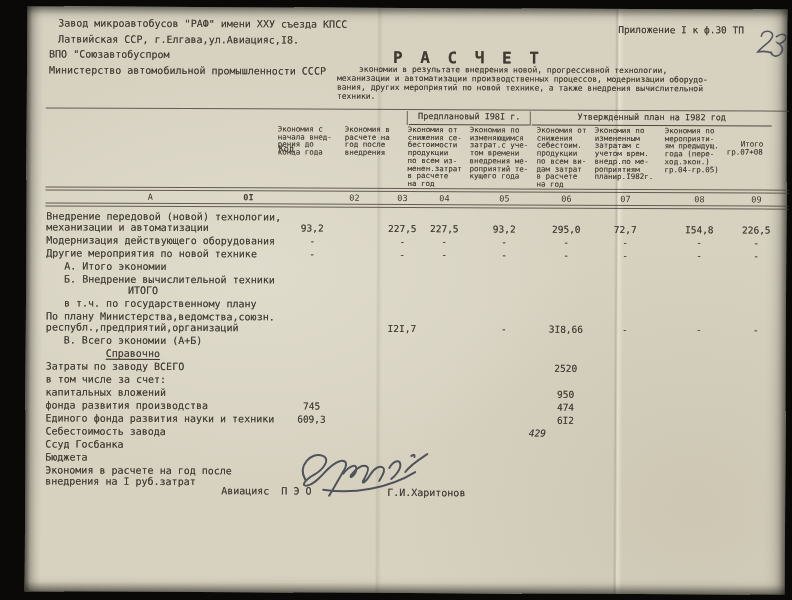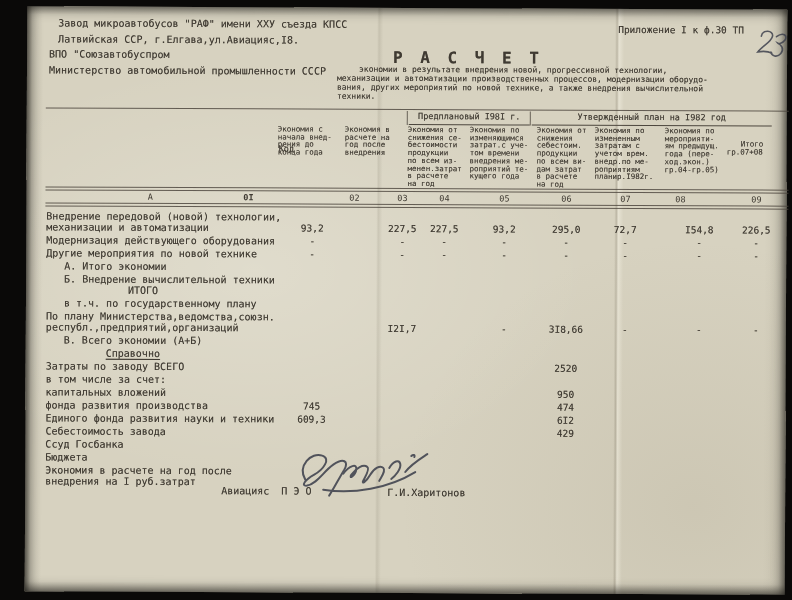--- a/index.html
+++ b/index.html
@@ -149,21 +149,21 @@
       </div>
     <div id="coderow">
         <div class="codecell" style="left: 124px;">А</div>
         <div class="codecell" style="left: 222px; font-weight: bold;">0I</div>
         <div class="codecell" style="left: 286px; margin-left: 42px;">02</div>
         <div class="codecell" style="left: 376px; text-align: center;">03</div>
         <div class="codecell" style="left: 418px;">04</div>
         <div class="codecell" style="left: 478px;">05</div>
         <div class="codecell" style="left: 540px;">06</div>
         <div class="codecell" style="left: 599px;">07</div>
-        <div class="codecell" style="left: 654px; text-align: center;">08</div>
+        <div class="codecell" style="left: 673px; text-align: center;">08</div>
         <div class="codecell" style="left: 730px;">09</div>
       </div>
     <div id="rows">
         <div class="trow">
           <div class="tline i0">Внедрение передовой (новой) технологии,</div>
           <div class="tline i0">механизации и автоматизации</div>
           <div class="tval" style="left: 286px;">93,2</div>
           <div class="tval" style="left: 376px;">227,5</div>
           <div class="tval" style="left: 418px;">227,5</div>
           <div class="tval" style="left: 478px;">93,2</div>
@@ -236,21 +236,21 @@
           <div class="tval" style="left: 286px;">745</div>
           <div class="tval" style="left: 540px;">474</div>
         </div>
         <div class="trow">
           <div class="tline i0">Единого фонда развития науки и техники</div>
           <div class="tval" style="left: 286px;">609,3</div>
           <div class="tval" style="left: 540px;">6I2</div>
         </div>
         <div class="trow">
           <div class="tline i0">Себестоимость завода</div>
-          <div class="tval" style="left: 540px;">429</div>
+          <div class="tval" style="left: 512px; font-style: italic;">429</div>
         </div>
         <div class="trow">
           <div class="tline i0">Ссуд Госбанка</div>
         </div>
         <div class="trow">
           <div class="tline i0">Бюджета</div>
         </div>
         <div class="trow">
           <div class="tline i0">Экономия в расчете на год после</div>
           <div class="tline i0">внедрения на I руб.затрат</div>

